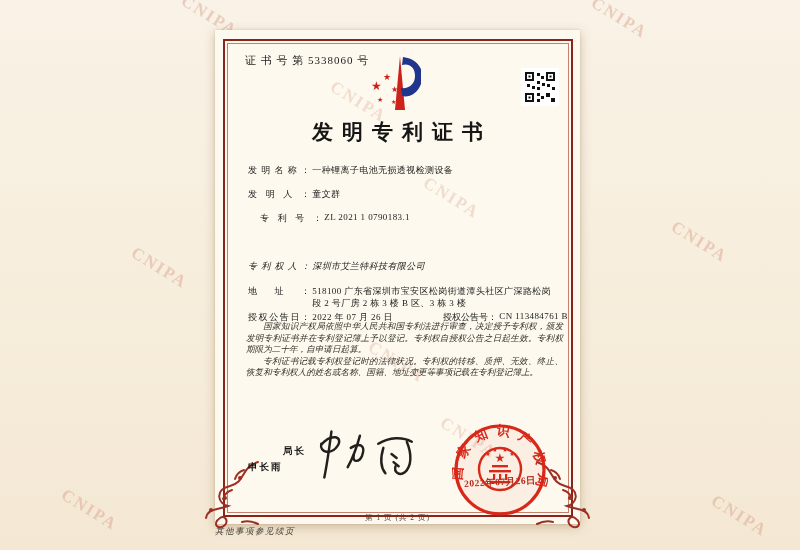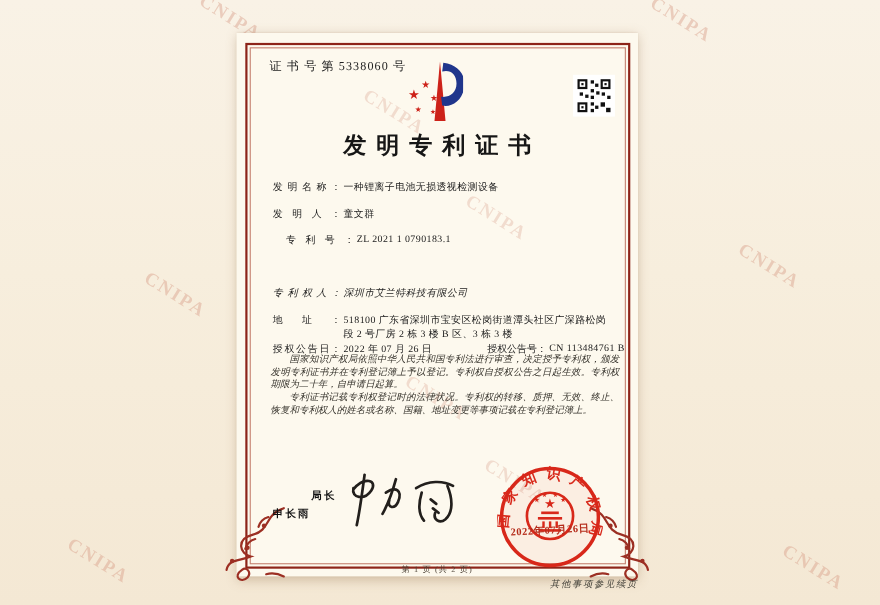--- a/index.html
+++ b/index.html
@@ -56,21 +56,21 @@
   .sig{position:absolute;left:92px;top:398px;width:112px;height:54px;}
   .seal{position:absolute;left:237px;top:392px;width:96px;height:96px;}
   .page-ind{
     position:absolute;left:0;top:467px;width:100%;text-align:center;
     font-size:7.5px;color:#4a3f33;letter-spacing:1px;margin-top:16px;
   }
   .ornament{position:absolute;width:64px;height:72px;}
   .ornament.left{left:-17px;top:428px;}
   .ornament.right{right:-17px;top:428px;transform:scaleX(-1);}
   .footer-note{
-    position:absolute;left:215px;top:526px;width:365px;text-align:right;
+    position:absolute;left:215px;top:526px;width:365px;text-align:left;
     font-size:8.5px;font-style:italic;color:#46443c;letter-spacing:1.5px;
   }
 </style>
 </head>
 <body>
 
 <div class="stage">
 
   <div class="wm" style="left:178px;top:6px;">CNIPA</div>
   <div class="wm" style="left:588px;top:8px;">CNIPA</div>

